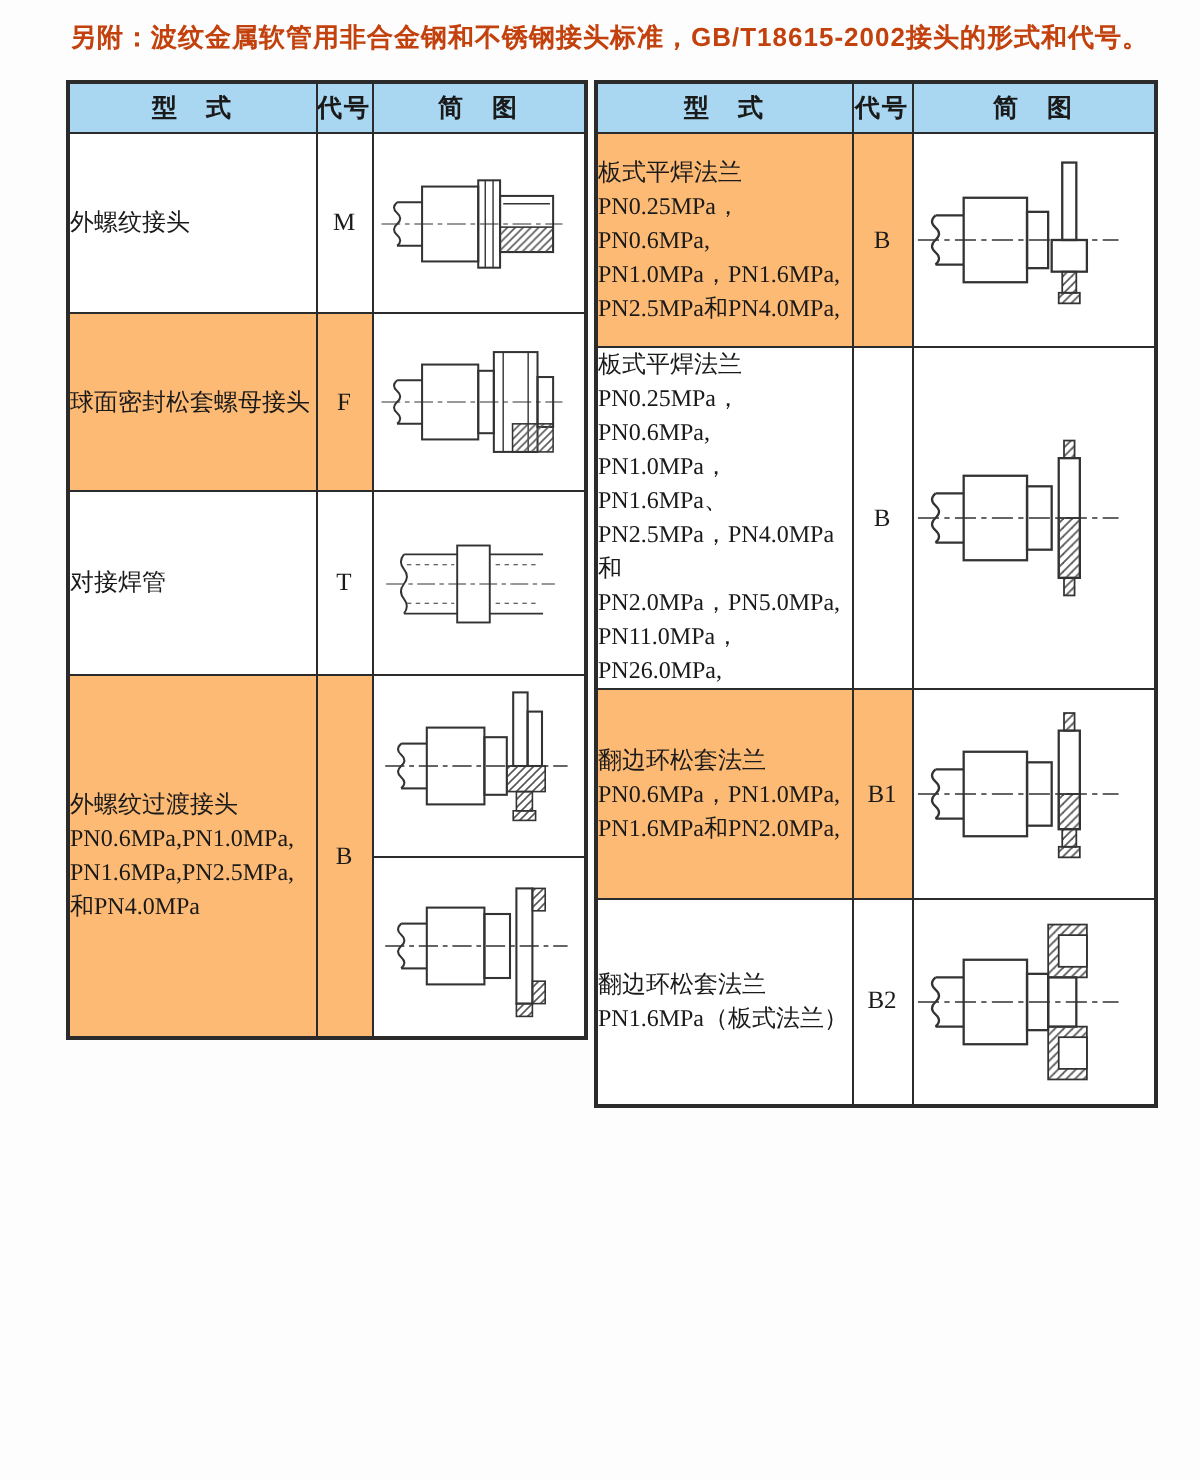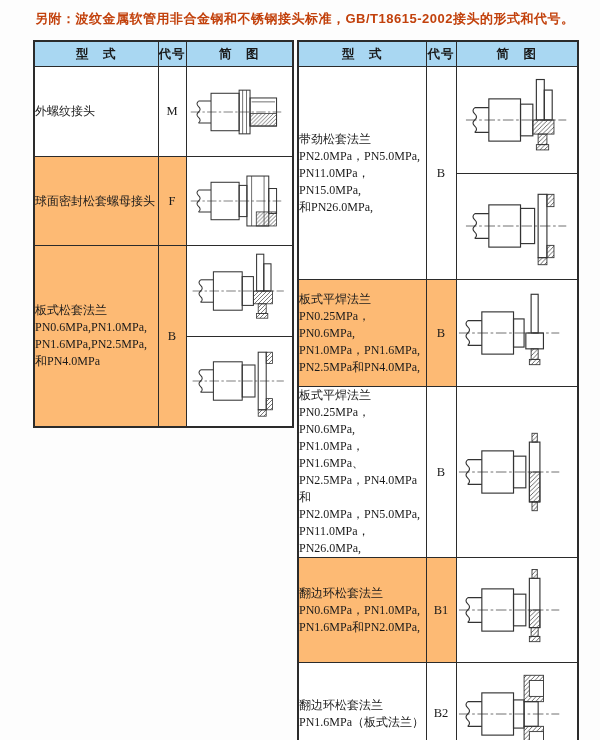--- a/index.html
+++ b/index.html
@@ -225,22 +225,31 @@
       </tr>
       <tr class="hl" style="height:89px">
         <td class="type">球面密封松套螺母接头</td>
         <td class="code">F</td>
         <td class="diag">
           <svg class="dg" width="98" height="78" viewBox="0 0 120 100">
               <use href="#sym-f"></use>
             </svg>
         </td>
       </tr>
+      <tr style="height:92px">
+        <td class="type">对接焊管</td>
+        <td class="code">T</td>
+        <td class="diag">
+          <svg class="dg" width="98" height="74" viewBox="0 0 120 100">
+              <use href="#sym-t"></use>
+            </svg>
+        </td>
+      </tr>
       <tr class="hl" style="height:180px">
-        <td class="type">板式松套法兰
+        <td class="type">外螺纹过渡接头
 PN0.6MPa,PN1.0MPa,
 PN1.6MPa,PN2.5MPa,
 和PN4.0MPa</td>
         <td class="code">B</td>
         <td class="diag">
           <div class="diag-stack" style="height:180px">
             <div class="diag-half top">
               <svg class="dg" width="98" height="80" viewBox="0 0 120 100">
                   <use href="#sym-flange-up"></use>
                 </svg>
@@ -263,41 +272,20 @@
         <col style="width:122px">
       </colgroup>
     <thead>
       <tr>
         <th>型　式</th>
         <th>代号</th>
         <th>简　图</th>
       </tr>
     </thead>
     <tbody>
-      <tr style="height:212px">
-        <td class="type">带劲松套法兰
-PN2.0MPa，PN5.0MPa,
-PN11.0MPa，PN15.0MPa,
-和PN26.0MPa,</td>
-        <td class="code">B</td>
-        <td class="diag">
-          <div class="diag-stack" style="height:212px">
-            <div class="diag-half top">
-              <svg class="dg" width="106" height="88" viewBox="0 0 120 100">
-                  <use href="#sym-flange-up"></use>
-                </svg>
-            </div>
-            <div class="diag-half">
-              <svg class="dg" width="106" height="88" viewBox="0 0 120 100">
-                  <use href="#sym-flange-hook"></use>
-                </svg>
-            </div>
-          </div>
-        </td>
-      </tr>
       <tr class="hl" style="height:107px">
         <td class="type">板式平焊法兰
 PN0.25MPa，PN0.6MPa,
 PN1.0MPa，PN1.6MPa,
 PN2.5MPa和PN4.0MPa,</td>
         <td class="code">B</td>
         <td class="diag">
           <svg class="dg" width="106" height="88" viewBox="0 0 120 100">
               <use href="#sym-flange-plain"></use>
             </svg>

